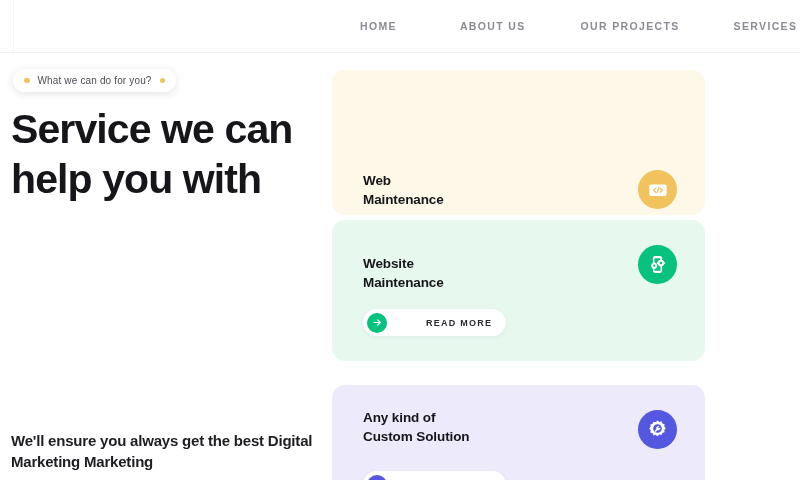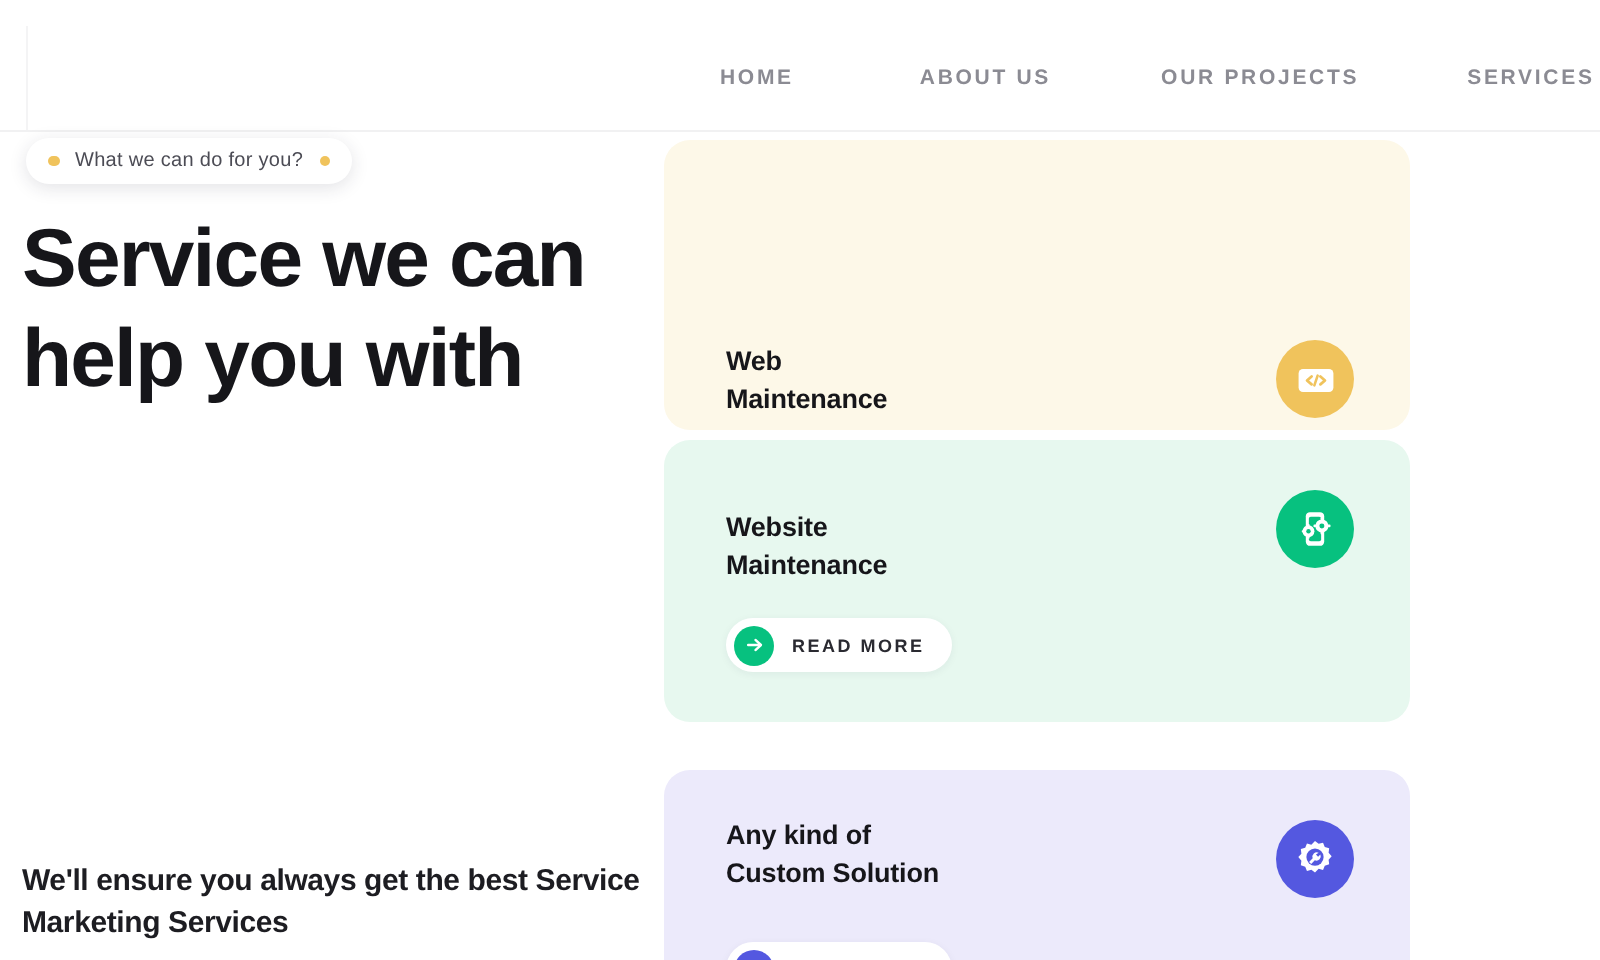--- a/index.html
+++ b/index.html
@@ -16,21 +16,21 @@
     position: relative;
     width: 800px;
     height: 480px;
     background: #ffffff;
     overflow: hidden;
   }
 
   
   .navbar {
     position: absolute;
-    top: 13px; left: 0;
+    top: 0; left: 0;
     width: 800px;
     height: 53px;
     background: #ffffff;
     border-bottom: 1px solid #f1f1f2;
   }
   .nav-left-rule {
     position: absolute;
     left: 13px; top: 0;
     width: 1px; height: 52px;
     background: #f4f4f5;
@@ -153,20 +153,21 @@
     align-items: center;
     justify-content: center;
     flex: none;
   }
   .rm-label {
     font-size: 9px;
     font-weight: bold;
     letter-spacing: 1.25px;
     color: #2a2a31;
     white-space: nowrap;
+    margin-left: 30px;
   }
 
   
   #card-1 { top: 70px; height: 145px; background: #fdf8e8; }
   #card-1 .card-title { top: 101px; }
   #card-1 .card-icon  { top: 100px; background: #f0c35c; }
   #card-1 .read-more  { top: 158px; }
   #card-1 .rm-circle  { background: #e8b94e; }
 
   
@@ -204,21 +205,21 @@
   </div>
 
   <div class="badge">
     <span class="badge-dot"></span>
     <span class="badge-text">What we can do for you?</span>
     <span class="badge-dot"></span>
   </div>
 
   <h1 class="headline">Service we can help you with</h1>
 
-  <p class="subtext">We'll ensure you always get the best Service Marketing Services</p>
+  <p class="subtext">We'll ensure you always get the best Digital Marketing Marketing</p>
 
   <div class="card" id="card-1">
     <div class="card-title">Web
 Maintenance</div>
 
     <div class="card-icon">
       <svg width="22" height="22" viewBox="0 0 24 24">
         <rect x="2.5" y="6" width="19" height="12.5" rx="2.4" fill="#ffffff"></rect>
         <path d="M9.6 10.1 L7.1 12.25 L9.6 14.4" fill="none" stroke="#f0c35c" stroke-width="1.5" stroke-linecap="round" stroke-linejoin="round"></path>
         <path d="M14.4 10.1 L16.9 12.25 L14.4 14.4" fill="none" stroke="#f0c35c" stroke-width="1.5" stroke-linecap="round" stroke-linejoin="round"></path>

